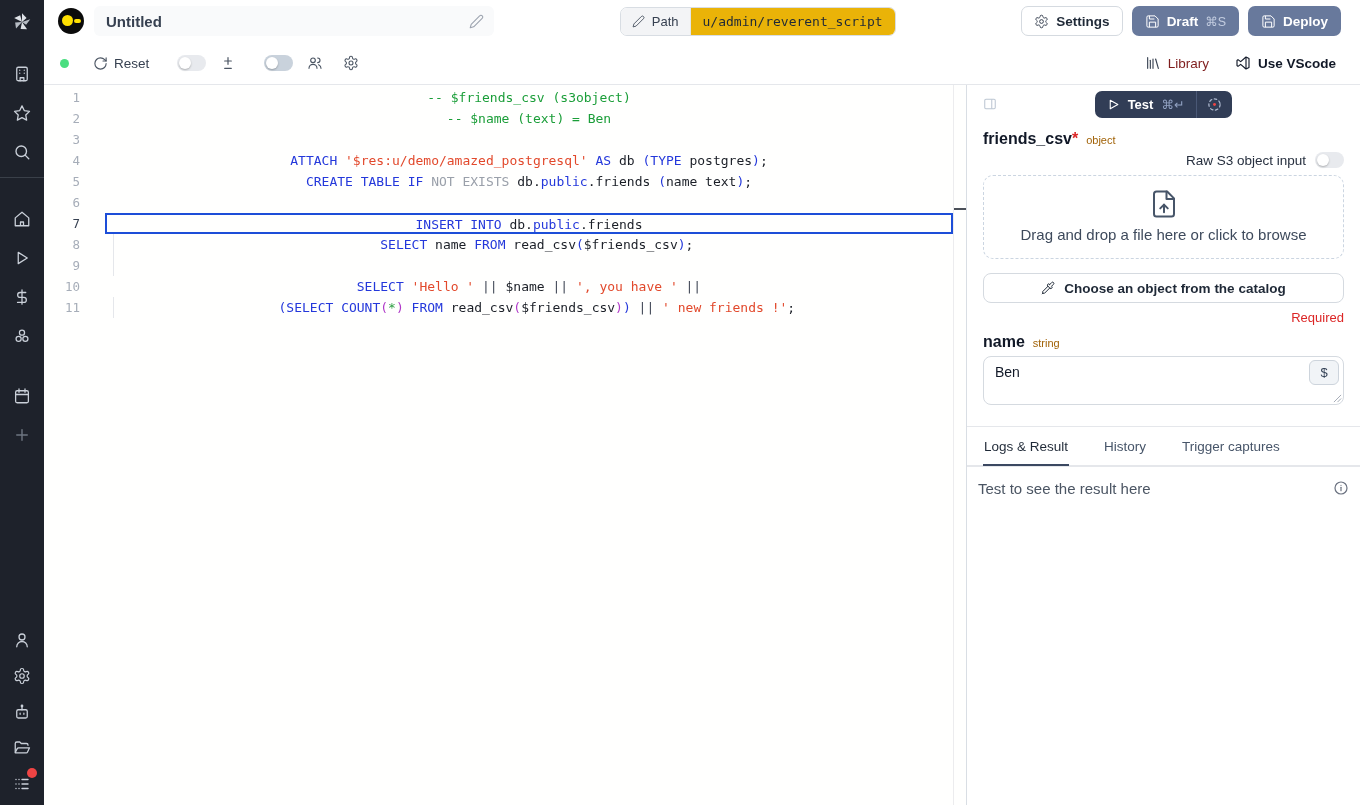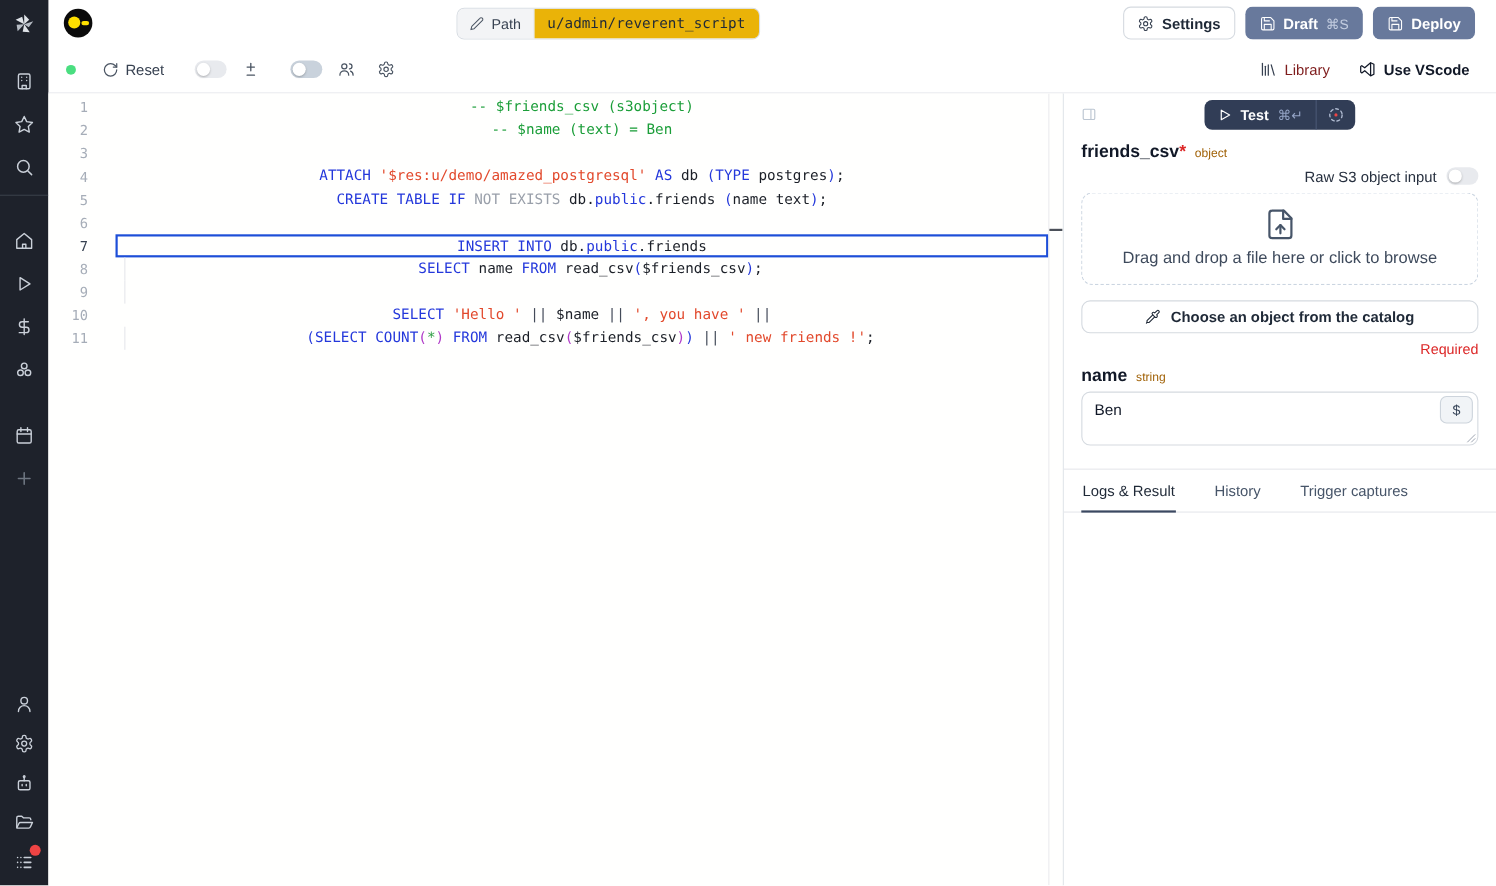--- a/index.html
+++ b/index.html
@@ -216,20 +216,28 @@
     </div>
   </aside>
 
   <div class="main">
 
     <header class="topbar">
       <div class="lang-avatar">
         <span class="duck-body"></span>
           <span class="duck-bill"></span>
       </div>
+      <div class="title-box">
+        <span class="title">Untitled</span>
+        <span class="icon-muted">
+          <svg width="15" height="15" viewBox="0 0 24 24" fill="none" stroke="currentColor" stroke-width="1.7" stroke-linejoin="round">
+              <path d="M17 3a2.85 2.83 0 1 1 4 4L7.5 20.5 2 22l1.5-5.5Z"></path>
+            </svg>
+        </span>
+      </div>
       <div class="path-wrap">
         <div class="path-group">
           <span class="path-label">
             <svg width="13" height="13" viewBox="0 0 24 24" fill="none" stroke="#4b5563" stroke-width="1.7" stroke-linejoin="round">
                 <path d="M17 3a2.85 2.83 0 1 1 4 4L7.5 20.5 2 22l1.5-5.5Z"></path>
               </svg>
             <span>Path</span>
           </span>
           <span class="path-value">u/admin/reverent_script</span>
         </div>
@@ -413,17 +421,25 @@
           </div>
         </div>
 
         <div class="tabs">
           <span class="tab active">Logs &amp; Result</span>
           <span class="tab">History</span>
           <span class="tab">Trigger captures</span>
         </div>
 
 
+        <div class="result-area">
+          <span class="result-placeholder">Test to see the result here</span>
+          <svg width="16" height="16" viewBox="0 0 24 24" fill="none" stroke="#6b7280" stroke-width="1.8" stroke-linecap="round">
+              <circle cx="12" cy="12" r="9"></circle>
+              <line x1="12" y1="11" x2="12" y2="16"></line>
+              <line x1="12" y1="8" x2="12.01" y2="8"></line>
+            </svg>
+        </div>
       </div>
 
     </div>
   </div>
 </div>
 
 </body></html>

